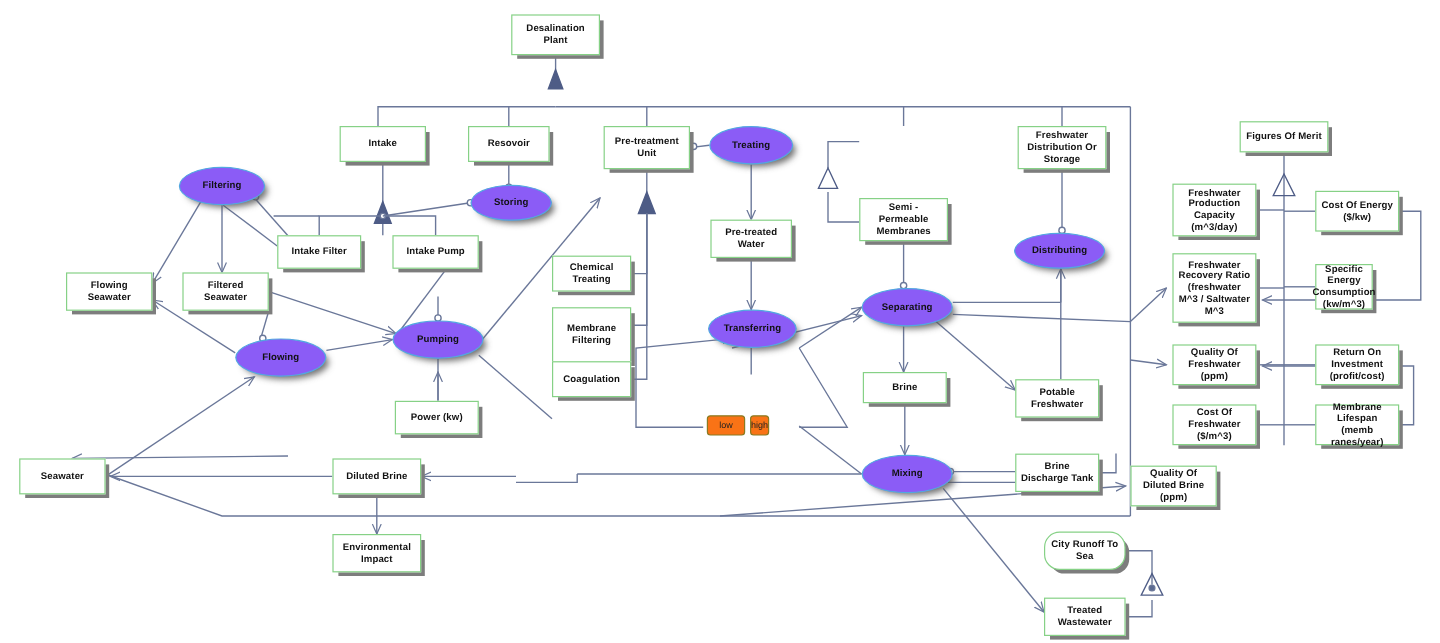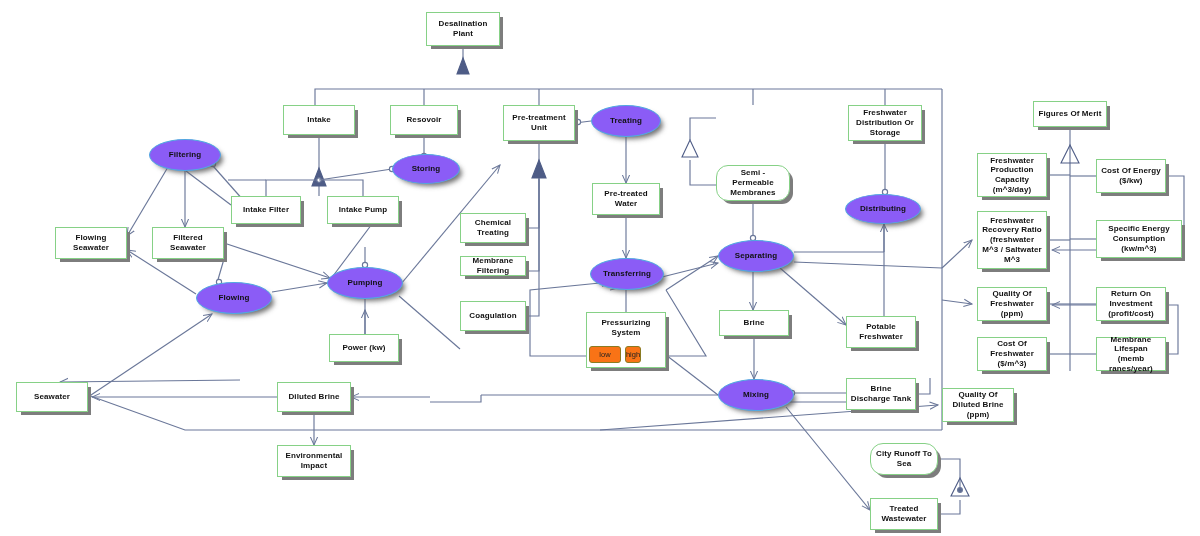--- a/index.html
+++ b/index.html
@@ -177,48 +177,45 @@
     </div>
   <div class="node rect" style="left:1033px;top:101px;width:74px;height:26px;">
       <span>Figures Of Merit</span>
     </div>
   <div class="node rect" style="left:231px;top:196px;width:70px;height:28px;">
       <span>Intake Filter</span>
     </div>
   <div class="node rect" style="left:327px;top:196px;width:72px;height:28px;">
       <span>Intake Pump</span>
     </div>
-  <div class="node rect" style="left:716px;top:165px;width:74px;height:36px;border-radius:12px;">
+  <div class="node rect" style="left:716px;top:165px;width:74px;height:36px;">
       <span>Semi - Permeable Membranes</span>
     </div>
   <div class="node rect" style="left:55px;top:227px;width:72px;height:32px;">
       <span>Flowing Seawater</span>
     </div>
   <div class="node rect" style="left:152px;top:227px;width:72px;height:32px;">
       <span>Filtered Seawater</span>
     </div>
   <div class="node rect" style="left:592px;top:183px;width:68px;height:32px;">
       <span>Pre-treated Water</span>
     </div>
   <div class="node rect" style="left:460px;top:213px;width:66px;height:30px;">
       <span>Chemical Treating</span>
     </div>
-  <div class="node rect" style="left:460px;top:256px;width:66px;height:20px;">
+  <div class="node rect" style="left:460px;top:256px;width:66px;height:46px;">
       <span>Membrane Filtering</span>
     </div>
   <div class="node rect" style="left:460px;top:301px;width:66px;height:30px;">
       <span>Coagulation</span>
     </div>
   <div class="node rect" style="left:329px;top:334px;width:70px;height:28px;">
       <span>Power (kw)</span>
     </div>
 
-  <div class="node rect" style="left:586px;top:312px;width:80px;height:56px;align-items:flex-start;padding-top:5px;">
-    <span>Pressurizing System</span>
-  </div>
   <div class="vbox" style="left:589px;top:346px;width:32px;height:17px;">
       <span>low</span>
     </div>
   <div class="vbox" style="left:625px;top:346px;width:16px;height:17px;">
       <span>high</span>
     </div>
 
   <div class="node rect" style="left:719px;top:310px;width:70px;height:26px;">
       <span>Brine</span>
     </div>
@@ -255,21 +252,21 @@
     </div>
   <div class="node rect" style="left:977px;top:287px;width:70px;height:34px;">
       <span>Quality Of Freshwater (ppm)</span>
     </div>
   <div class="node rect" style="left:977px;top:337px;width:70px;height:34px;">
       <span>Cost Of Freshwater ($/m^3)</span>
     </div>
   <div class="node rect" style="left:1096px;top:159px;width:70px;height:34px;">
       <span>Cost Of Energy ($/kw)</span>
     </div>
-  <div class="node rect" style="left:1096px;top:220px;width:86px;height:38px;justify-content:flex-end;">
+  <div class="node rect" style="left:1096px;top:220px;width:48px;height:38px;">
       <span>Specific Energy Consumption (kw/m^3)</span>
     </div>
   <div class="node rect" style="left:1096px;top:287px;width:70px;height:34px;">
       <span>Return On Investment (profit/cost)</span>
     </div>
   <div class="node rect" style="left:1096px;top:337px;width:70px;height:34px;">
       <span>Membrane Lifespan (memb ranes/year)</span>
     </div>
 
   <div class="node ell" style="left:149px;top:139px;width:72px;height:32px;">

